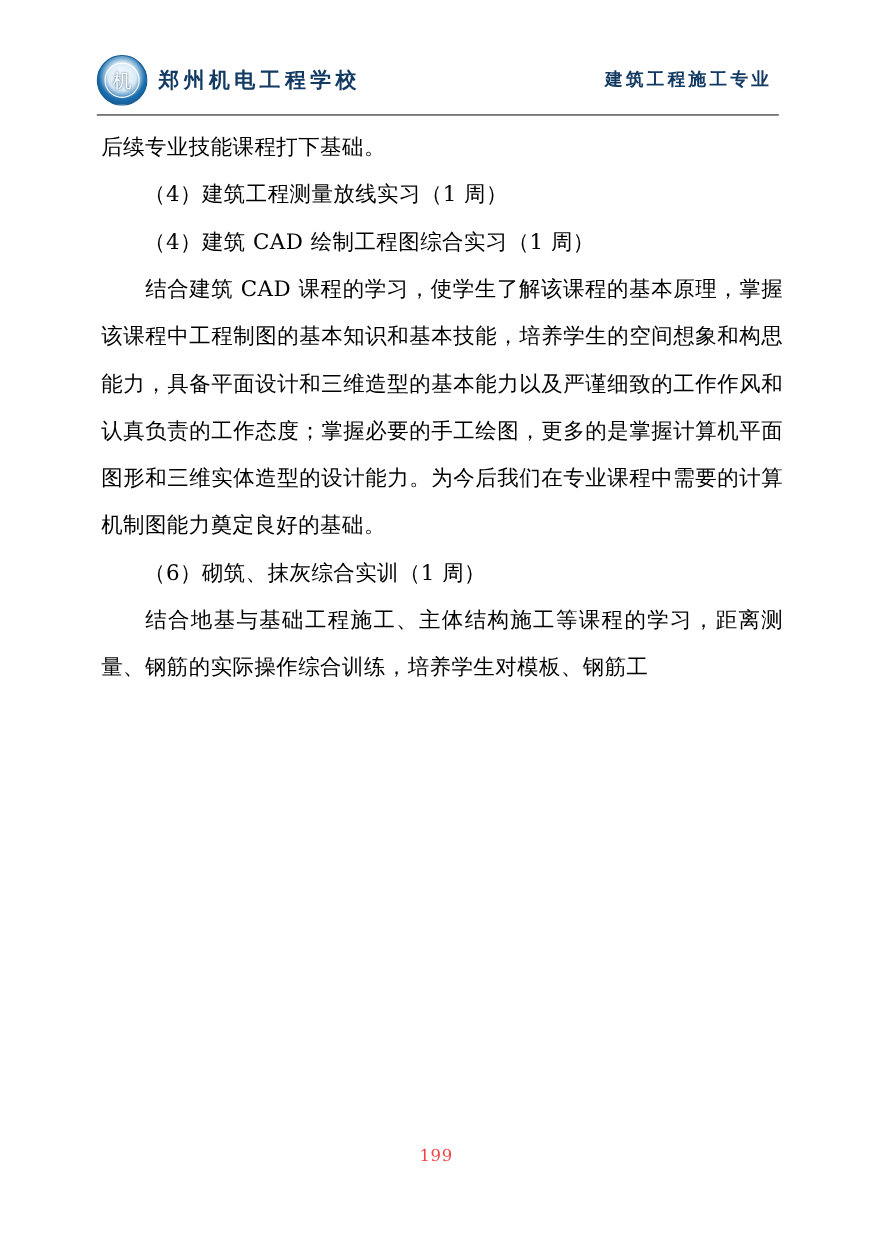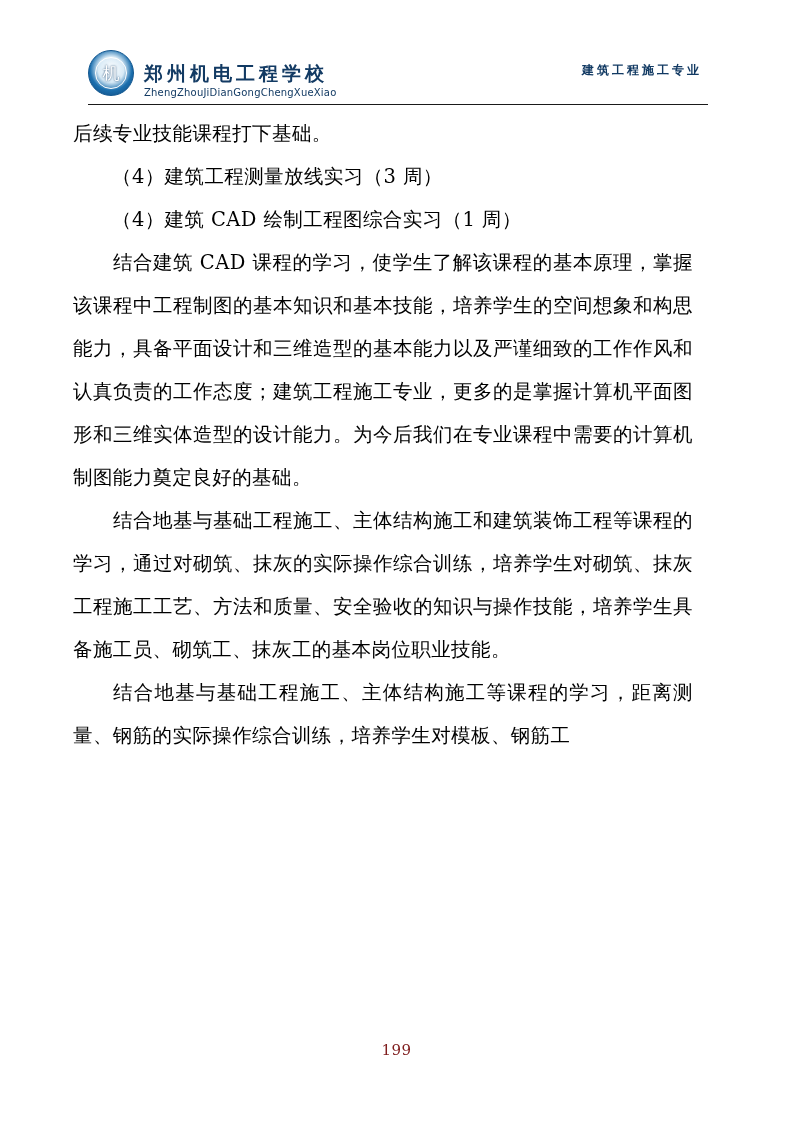--- a/index.html
+++ b/index.html
@@ -91,37 +91,37 @@
     color: #123a63;
     line-height: 14px;
     white-space: nowrap;
   }
   .header-major {
     position: absolute;
     right: 6px;
     top: 14px;
     font-family: "DejaVu Serif", "Liberation Serif", serif;
     font-weight: bold;
-    font-size: 12px;
+    font-size: 16px;
     letter-spacing: 3px;
     color: #123a63;
     white-space: nowrap;
   }
   .header-rule {
     position: absolute;
     left: 88px;
     top: 104px;
     width: 620px;
     height: 0;
     border-top: 1.6px solid #1a1a1a;
   }
   
   .content {
     position: absolute;
-    left: 73px;
+    left: 92px;
     top: 112px;
     width: 620px;
   }
   p.para {
     margin: 0;
     font-family: "DejaVu Serif", "Liberation Serif", serif;
     font-size: 19.5px;
     line-height: 43px;
     color: #000000;
     text-align: justify;
@@ -138,50 +138,49 @@
   .footer {
     position: absolute;
     left: 0;
     top: 1040px;
     width: 793px;
     text-align: center;
   }
   .page-number {
     font-family: "DejaVu Serif", "Liberation Serif", serif;
     font-size: 15px;
-    color: #7f1d1d;
+    color: #ef4444;
     letter-spacing: 0.5px;
   }
 </style>
 </head>
 <body>
 
 <div class="page">
 
   <div class="header">
     <div class="header-logo">
       <div class="logo-ellipse"></div>
       <div class="logo-inner"></div>
       <div class="logo-glyph">机</div>
     </div>
     <div class="header-school">
       <div class="school-cn">郑州机电工程学校</div>
-      <div class="school-en">ZhengZhouJiDianGongChengXueXiao</div>
     </div>
     <div class="header-major">建筑工程施工专业</div>
   </div>
 
   <div class="header-rule"></div>
 
   <div class="content">
     <p class="para">后续专业技能课程打下基础。</p>
-    <p class="para indent-small">（4）建筑工程测量放线实习（3 周）</p>
+    <p class="para indent-small">（4）建筑工程测量放线实习（1 周）</p>
     <p class="para indent-small">（4）建筑 CAD 绘制工程图综合实习（1 周）</p>
-    <p class="para indent">结合建筑 CAD 课程的学习，使学生了解该课程的基本原理，掌握该课程中工程制图的基本知识和基本技能，培养学生的空间想象和构思能力，具备平面设计和三维造型的基本能力以及严谨细致的工作作风和认真负责的工作态度；建筑工程施工专业，更多的是掌握计算机平面图形和三维实体造型的设计能力。为今后我们在专业课程中需要的计算机制图能力奠定良好的基础。</p>
-    <p class="para indent">结合地基与基础工程施工、主体结构施工和建筑装饰工程等课程的学习，通过对砌筑、抹灰的实际操作综合训练，培养学生对砌筑、抹灰工程施工工艺、方法和质量、安全验收的知识与操作技能，培养学生具备施工员、砌筑工、抹灰工的基本岗位职业技能。</p>
+    <p class="para indent">结合建筑 CAD 课程的学习，使学生了解该课程的基本原理，掌握该课程中工程制图的基本知识和基本技能，培养学生的空间想象和构思能力，具备平面设计和三维造型的基本能力以及严谨细致的工作作风和认真负责的工作态度；掌握必要的手工绘图，更多的是掌握计算机平面图形和三维实体造型的设计能力。为今后我们在专业课程中需要的计算机制图能力奠定良好的基础。</p>
+    <p class="para indent-small">（6）砌筑、抹灰综合实训（1 周）</p>
     <p class="para indent">结合地基与基础工程施工、主体结构施工等课程的学习，距离测量、钢筋的实际操作综合训练，培养学生对模板、钢筋工</p>
   </div>
 
   <div class="footer">
     <span class="page-number">199</span>
   </div>
 
 </div>
 
 </body></html>

